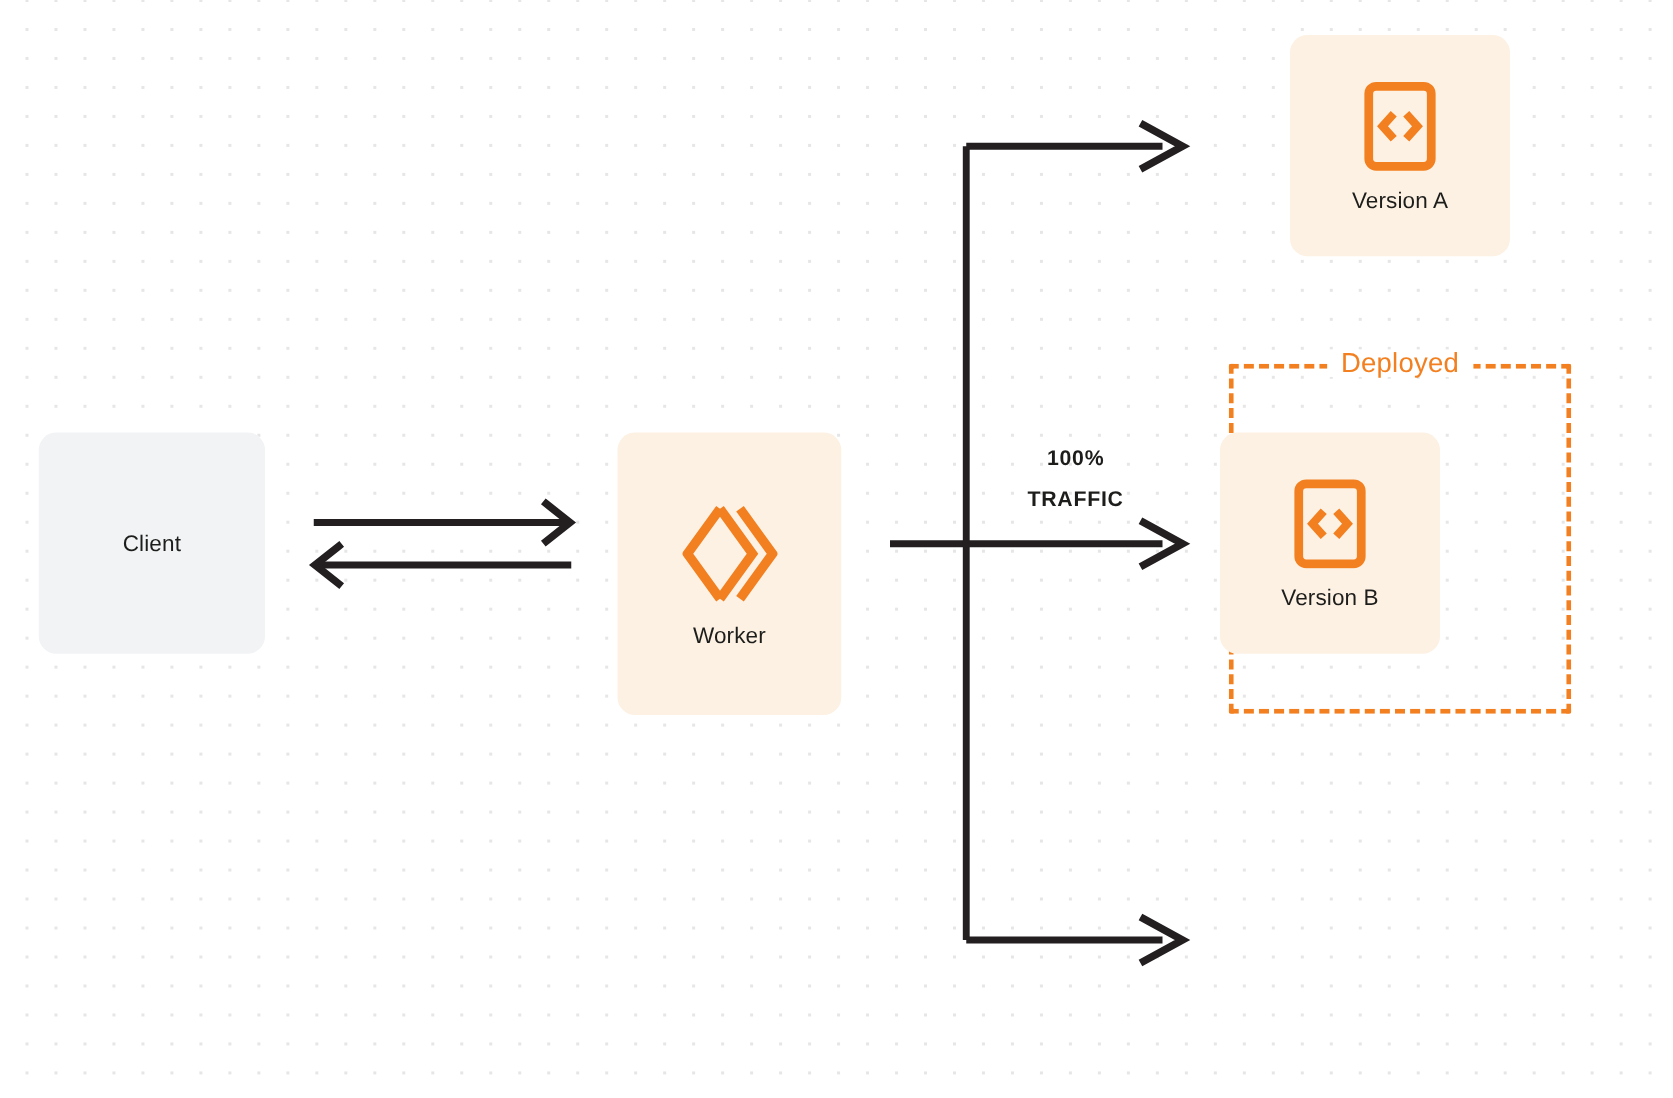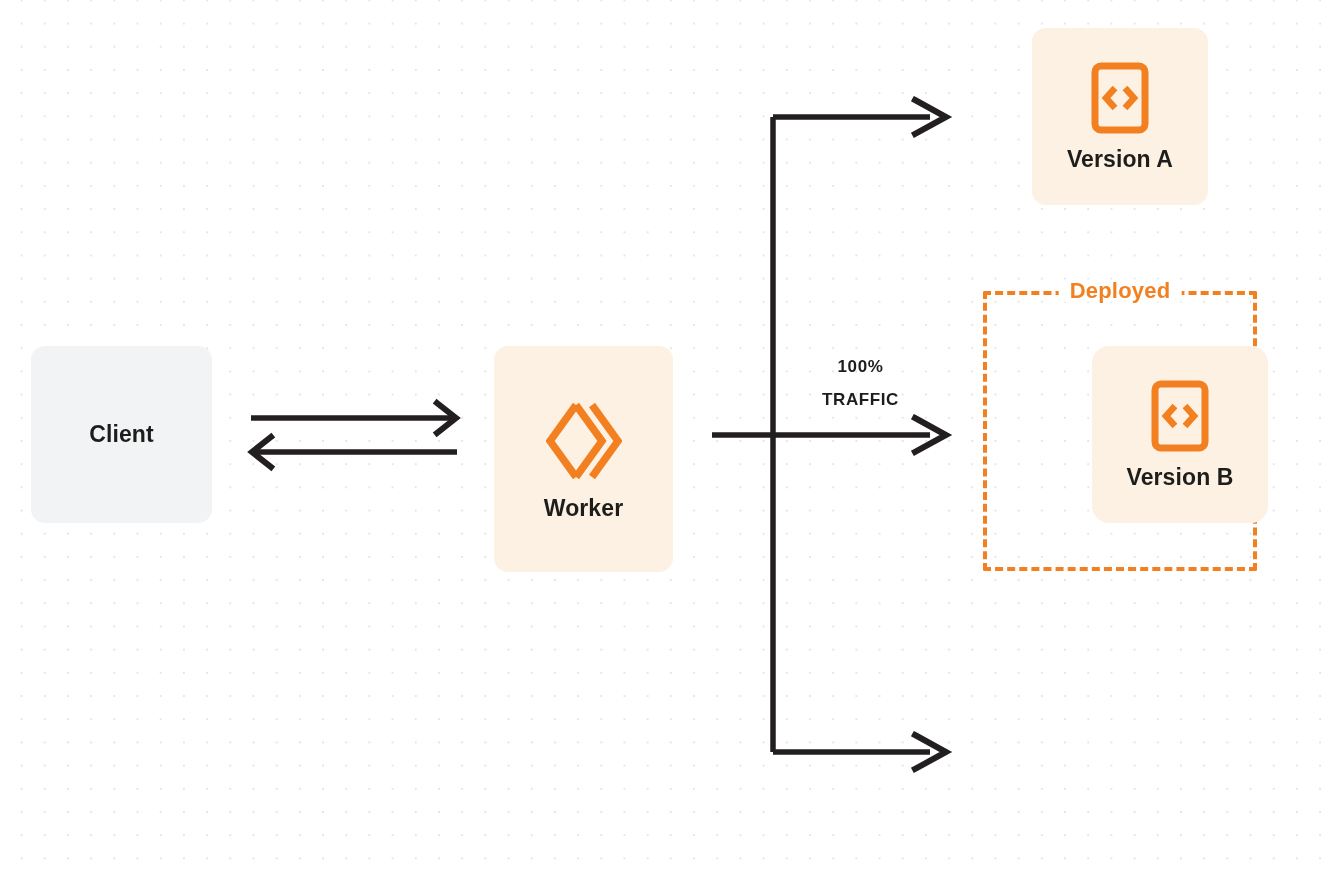--- a/index.html
+++ b/index.html
@@ -25,43 +25,43 @@
   .node {
     position: absolute;
     box-sizing: border-box;
     border-radius: 14px;
     display: flex;
     flex-direction: column;
     align-items: center;
     justify-content: center;
   }
   .node-label {
-    font-size: 23px;
-    font-weight: 700;
+    font-size: 18px;
+    font-weight: 400;
     color: #1d1d1b;
     letter-spacing: 0.1px;
     line-height: 1;
     white-space: nowrap;
   }
 
   .node-client {
     left: 31px;  top: 346px;  width: 181px; height: 177px;
     background: #f2f3f5;
     justify-content: center;
   }
   .node-worker {
     left: 494px; top: 346px;  width: 179px; height: 226px;
     background: #fdf1e3;
   }
   .node-version {
     width: 176px; height: 177px;
     background: #fdf1e3;
   }
   .node-va { left: 1032px; top: 28px; }
-  .node-vb { left: 1092px; top: 346px; border-radius: 17px; }
+  .node-vb { left: 976px; top: 346px; }
   .node-vc { left: 1032px; top: 664px; }
 
   .node-icon-wrap {
     display: flex;
     align-items: center;
     justify-content: center;
     margin-bottom: 14px;
   }
 
   
@@ -76,21 +76,21 @@
     border-radius: 2px;
   }
   .deployed-label {
     position: absolute;
     left: 50%;
     top: -4px;
     transform: translate(-50%, -52%);
     background: #ffffff;
     padding: 0 11px;
     font-size: 22px;
-    font-weight: 700;
+    font-weight: 400;
     color: #f38020;
     letter-spacing: 0.2px;
     white-space: nowrap;
     line-height: 1;
   }
 
   
   .traffic-label {
     position: absolute;
     left: 793px;

